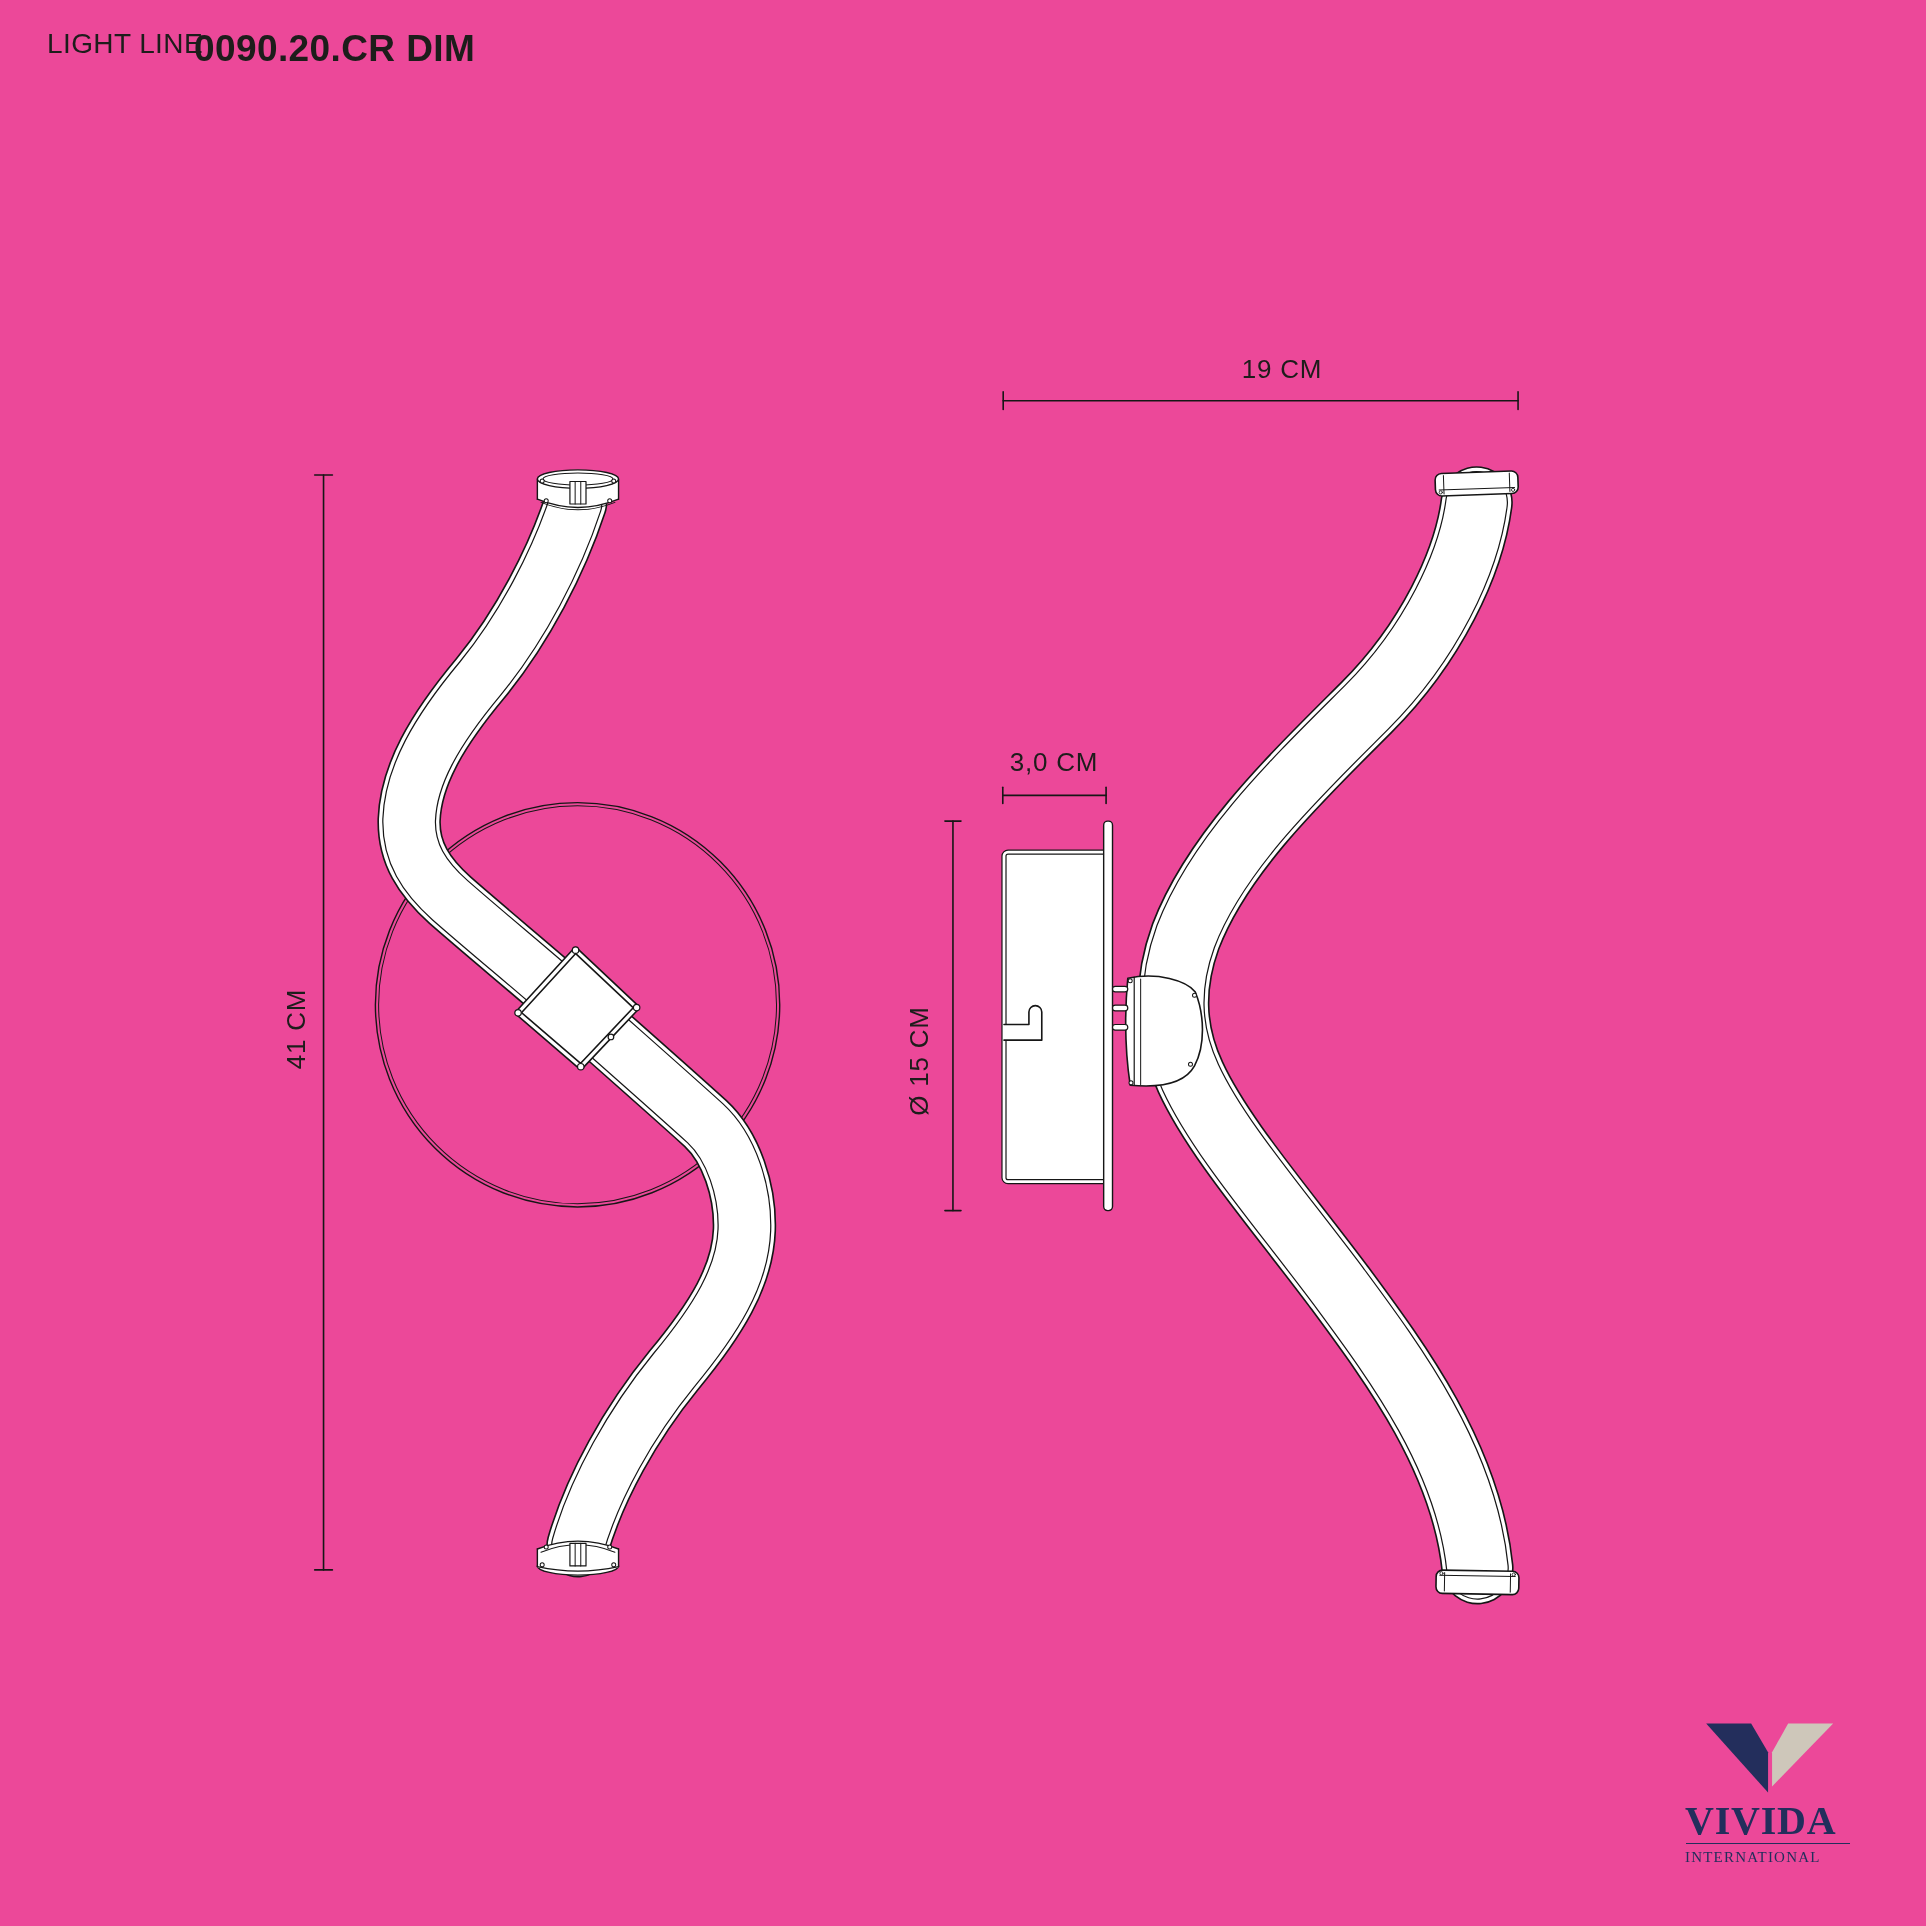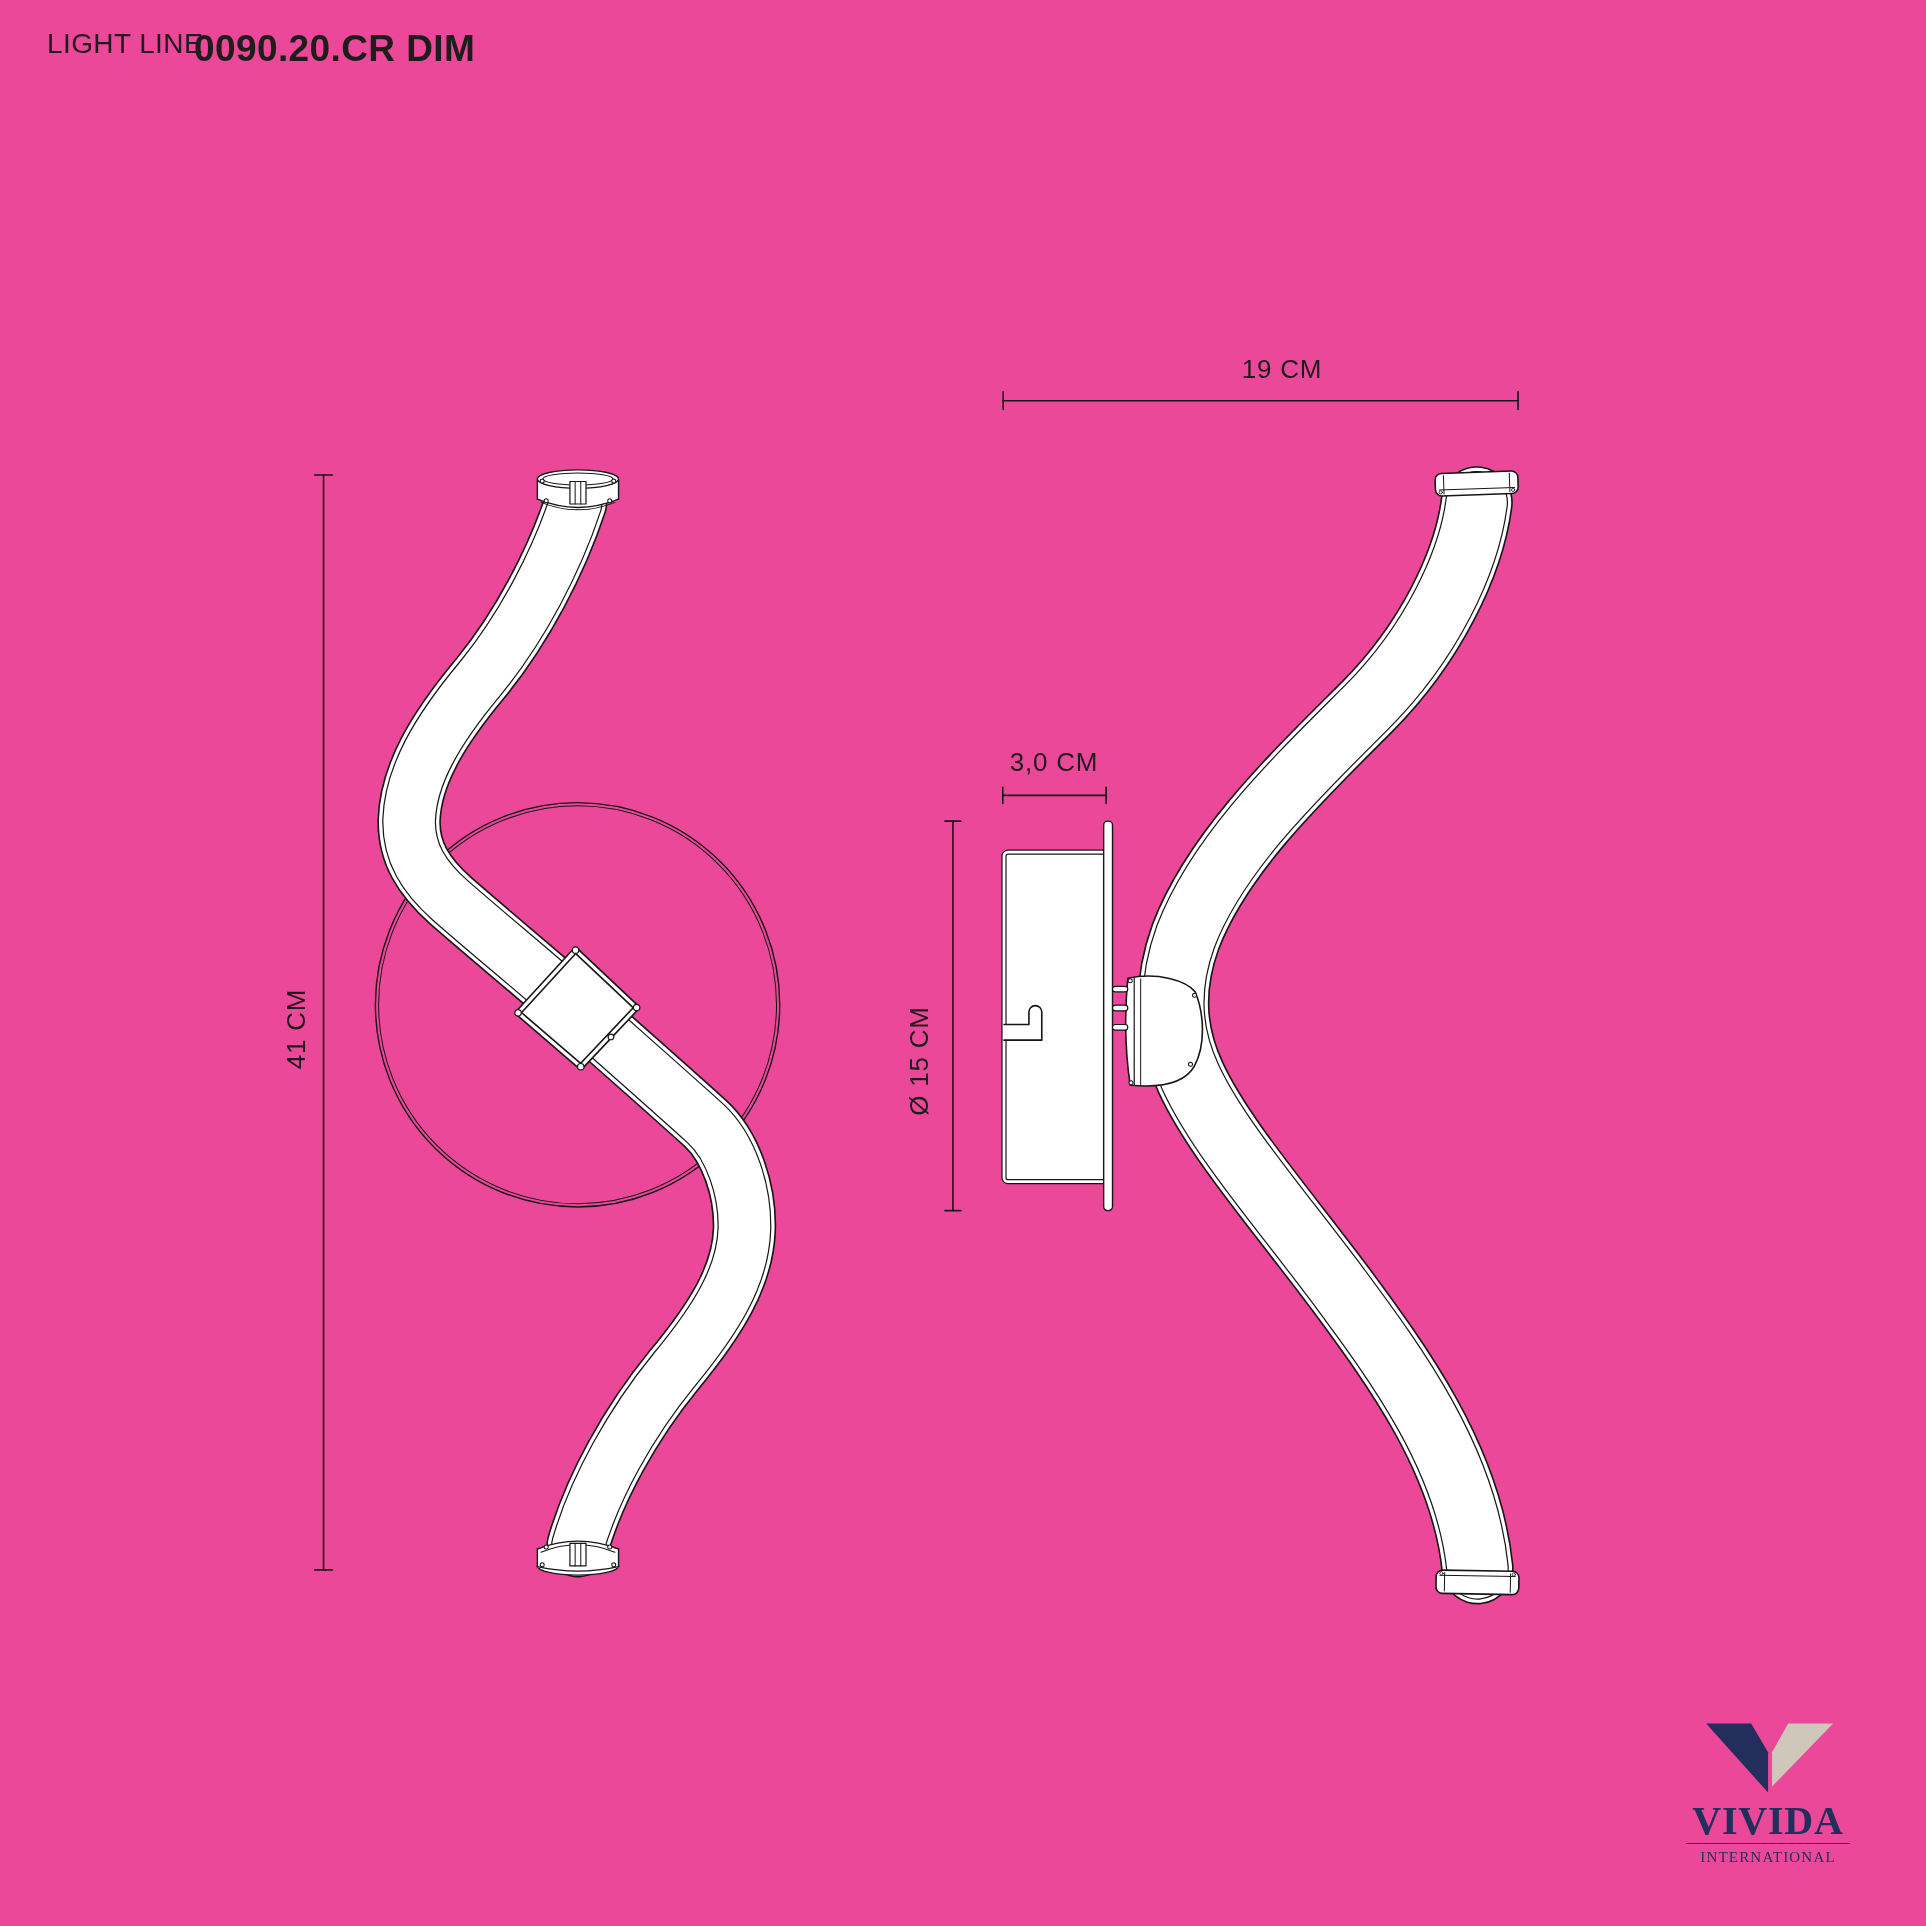--- a/index.html
+++ b/index.html
@@ -11,21 +11,21 @@
   .label{position:absolute;white-space:nowrap;}
   .title-series{left:47px;top:28px;font-size:28px;font-weight:400;letter-spacing:0.4px;}
   .title-code{left:194px;top:28px;font-size:37px;font-weight:700;letter-spacing:0.4px;}
   .dim{font-size:26px;letter-spacing:0.8px;transform:translate(-50%,-50%);}
   .dim.vert{transform:translate(-50%,-50%) rotate(-90deg);}
   #dim-width{left:1261px;top:369px;margin-left:21px;}
   #dim-depth{left:1054px;top:762px;}
   #dim-height{left:296px;top:1029px;}
   #dim-diameter{left:919px;top:1061px;}
   .logo-text{
-    position:absolute;left:1685px;top:1801px;width:166px;text-align:center;
+    position:absolute;left:1685px;top:1801px;width:166px;
     font-family:"Liberation Serif",serif;color:#232e5c;
   }
   .logo-name{font-size:40px;font-weight:700;letter-spacing:0.8px;line-height:39px;}
   .logo-rule{border:0;border-top:1.6px solid #232e5c;margin:3.2px 0.8px 0 0.8px;}
   .logo-sub{font-size:15px;font-weight:400;letter-spacing:1.2px;margin-top:2.4px;line-height:21px;}
 </style>
 </head>
 <body>
 
 <div id="canvas">

